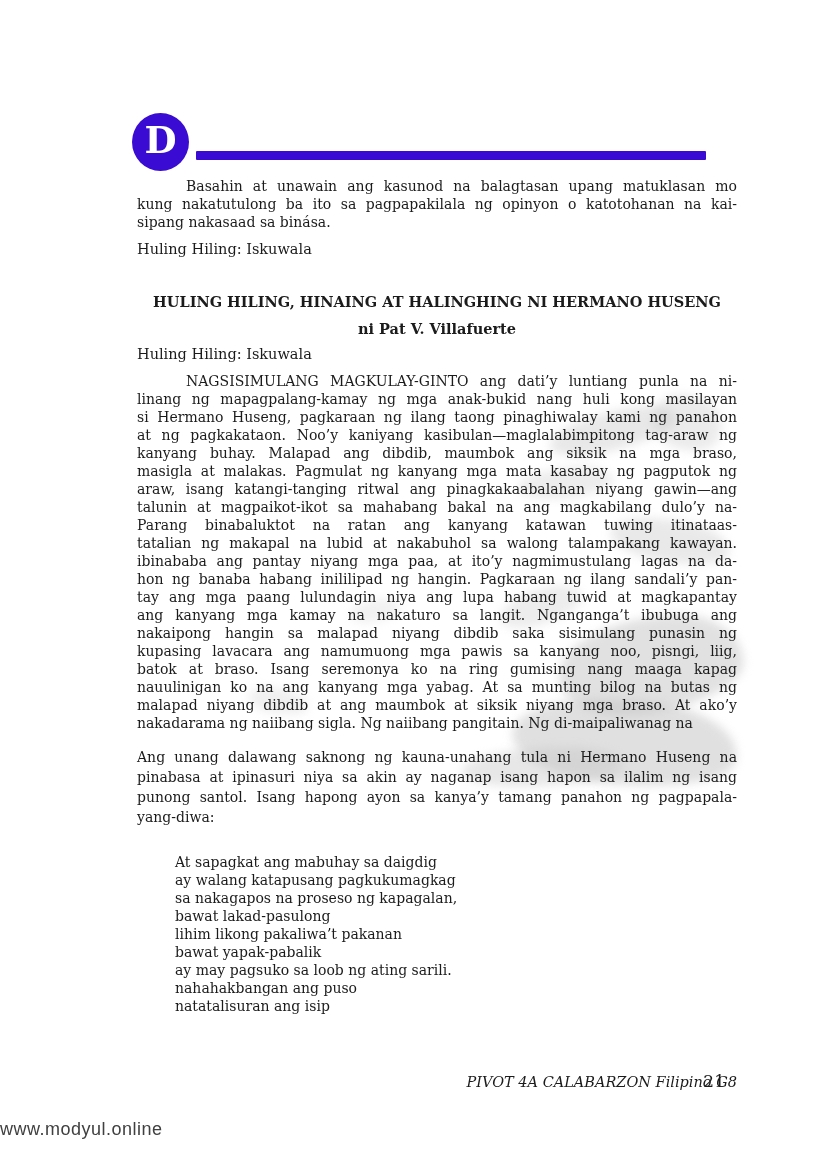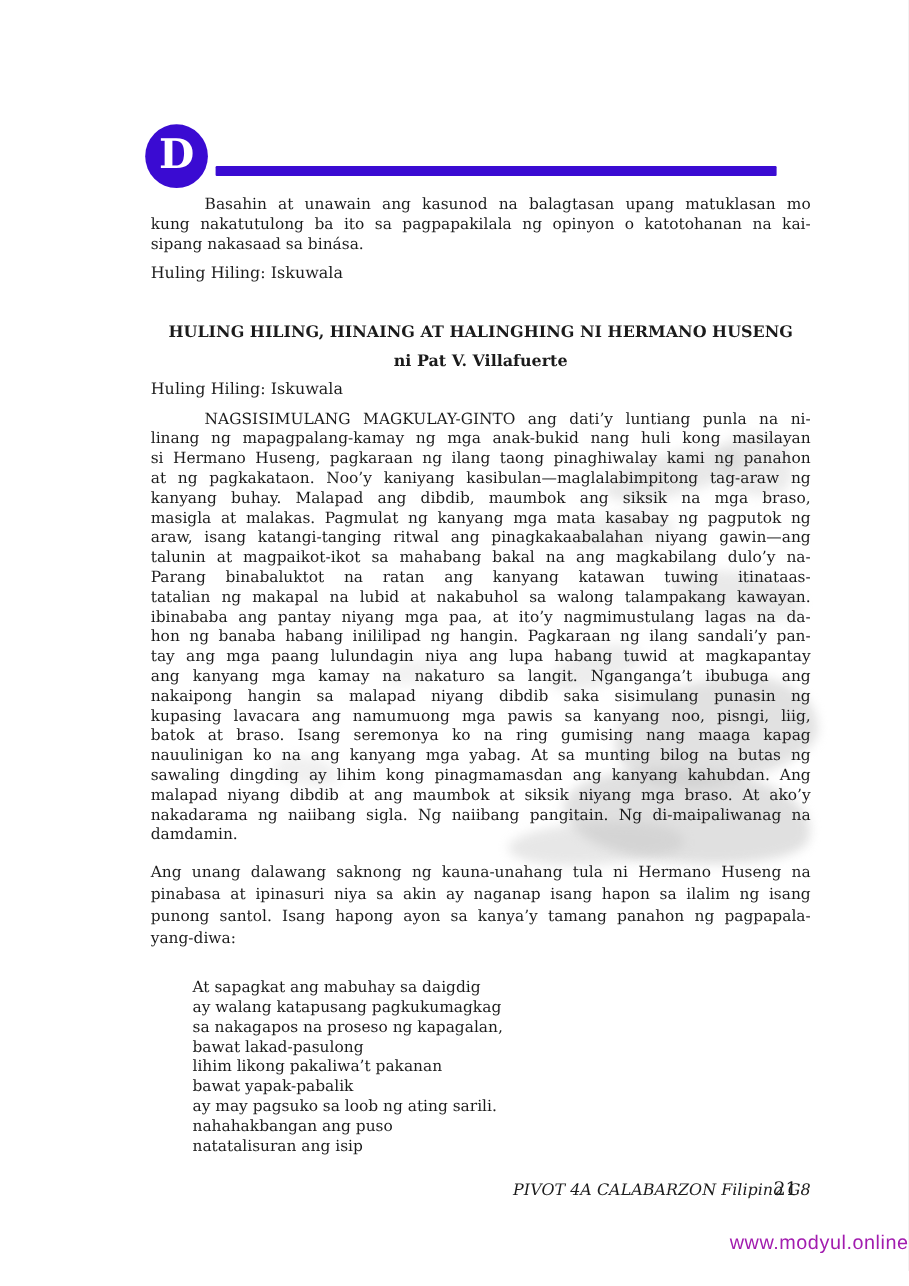--- a/index.html
+++ b/index.html
@@ -40,22 +40,22 @@
   .poem { margin-top:26px; }
   .poem .tline { line-height:18px;margin-left:38px; }
 
   
   .footer { position:absolute; left:137px; top:1071px; width:600px; height:26px; z-index:3; }
   .page-num { position:absolute; left:0; right:12px; text-align:right; font-size:17px; }
   .source { position:absolute; right:0; top:3px; font-style:italic; font-size:14.5px; }
 
   
   .site-mark {
-    position:absolute; left:0; top:1119px; width:826px; text-align:right;
-    color:#a21caf; font-family:"Liberation Sans","DejaVu Sans",sans-serif;
+    position:absolute; left:0; top:1119px; width:826px; text-align:left;
+    color:#404040; font-family:"Liberation Sans","DejaVu Sans",sans-serif;
     font-size:18px; letter-spacing:.5px; z-index:3;
   }
 </style>
 </head>
 <body>
 
 <div class="page">
 
   <div class="badge">
     <span class="badge-letter">D</span>
@@ -101,24 +101,22 @@
         <div class="tline">Parang binabaluktot na ratan ang kanyang katawan tuwing itinataas-</div>
         <div class="tline">tatalian ng makapal na lubid at nakabuhol sa walong talampakang kawayan.</div>
         <div class="tline">ibinababa ang pantay niyang mga paa, at ito’y nagmimustulang lagas na da-</div>
         <div class="tline">hon ng banaba habang inililipad ng hangin. Pagkaraan ng ilang sandali’y pan-</div>
         <div class="tline">tay ang mga paang lulundagin niya ang lupa habang tuwid at magkapantay</div>
         <div class="tline">ang kanyang mga kamay na nakaturo sa langit. Nganganga’t ibubuga ang</div>
         <div class="tline">nakaipong hangin sa malapad niyang dibdib saka sisimulang punasin ng</div>
         <div class="tline">kupasing lavacara ang namumuong mga pawis sa kanyang noo, pisngi, liig,</div>
         <div class="tline">batok at braso. Isang seremonya ko na ring gumising nang maaga kapag</div>
         <div class="tline">nauulinigan ko na ang kanyang mga yabag. At sa munting bilog na butas ng</div>
-        <div class="tline">sawaling dingding ay lihim kong pinagmamasdan ang kanyang kahubdan. Ang</div>
         <div class="tline">malapad niyang dibdib at ang maumbok at siksik niyang mga braso. At ako’y</div>
         <div class="tline">nakadarama ng naiibang sigla. Ng naiibang pangitain. Ng di-maipaliwanag na</div>
-        <div class="tline">damdamin.</div>
       </div>
 
     <div class="para just commentary">
         <div class="tline">Ang unang dalawang saknong ng kauna-unahang tula ni Hermano Huseng na</div>
         <div class="tline">pinabasa at ipinasuri niya sa akin ay naganap isang hapon sa ilalim ng isang</div>
         <div class="tline">punong santol. Isang hapong ayon sa kanya’y tamang panahon ng pagpapala-</div>
         <div class="tline">yang-diwa:</div>
       </div>
 
     <div class="para poem">

